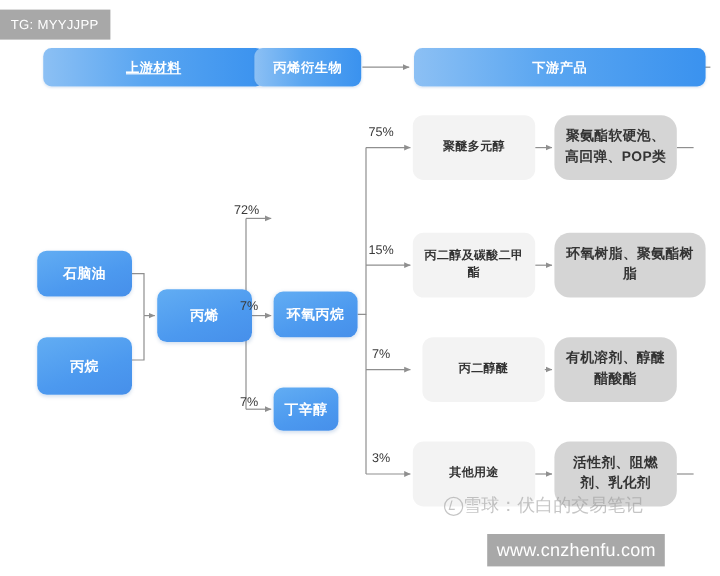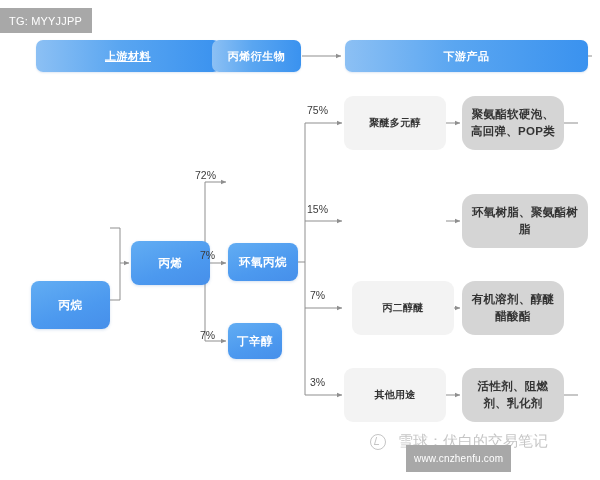--- a/index.html
+++ b/index.html
@@ -115,33 +115,33 @@
     height: 25px;
     padding: 0 10px 0 9px;
     font-size: 11px;
     letter-spacing: 0.2px;
   }
   #wm-bottom {
     left: 406px;
     top: 445px;
     height: 27px;
     padding: 0 8px;
-    font-size: 10px;
+    font-size: 15px;
     letter-spacing: 0.2px;
   }
   #wm-center {
     position: absolute;
     left: 370px;
-    top: 432px;
+    top: 412px;
     font-size: 15px;
     color: rgba(150,150,150,0.55);
     white-space: nowrap;
     display: flex;
     align-items: center;
-    gap: 12px;
+    gap: 0;
   }
   #wm-center .xq-logo {
     width: 14px;
     height: 14px;
     border: 1.3px solid rgba(150,150,150,0.55);
     border-radius: 50%;
     display: inline-block;
     position: relative;
     flex: 0 0 auto;
   }
@@ -198,31 +198,33 @@
       <line x1="576" y1="56" x2="592" y2="56"></line>
       <line x1="564" y1="123" x2="578" y2="123"></line>
       <line x1="564" y1="395" x2="578" y2="395"></line>
     </g>
   </svg>
 
   <div class="hdr-bar" style="left:36px;  top:40px; width:184px; height:32px;text-decoration:underline;">上游材料</div>
   <div class="hdr-bar" style="left:212px; top:40px; width:89px;  height:32px;">丙烯衍生物</div>
   <div class="hdr-bar" style="left:345px; top:40px; width:243px; height:32px;">下游产品</div>
 
+  <div class="node-blue" style="left:31px; top:209px; width:79px; height:38px;">石脑油</div>
   <div class="node-blue" style="left:31px; top:281px; width:79px; height:48px;">丙烷</div>
   <div class="node-blue" style="left:131px; top:241px; width:79px; height:44px;">丙烯</div>
 
   <div class="node-blue" style="left:228px; top:243px; width:70px; height:38px;">环氧丙烷</div>
   <div class="node-blue" style="left:228px; top:323px; width:54px; height:36px;">丁辛醇</div>
 
   <span class="pct" style="left:195px; top:169px;">72%</span>
   <span class="pct" style="left:200px; top:249px;">7%</span>
   <span class="pct" style="left:200px; top:329px;">7%</span>
 
   <div class="node-gray-light" style="left:344px; top:96px;  width:102px; height:54px;">聚醚多元醇</div>
+  <div class="node-gray-light" style="left:344px; top:194px; width:102px; height:54px;">丙二醇及碳酸二甲酯</div>
   <div class="node-gray-light" style="left:352px; top:281px; width:102px; height:54px;">丙二醇醚</div>
   <div class="node-gray-light" style="left:344px; top:368px; width:102px; height:54px;">其他用途</div>
 
   <span class="pct" style="left:307px; top:104px;">75%</span>
   <span class="pct" style="left:307px; top:203px;">15%</span>
   <span class="pct" style="left:310px; top:289px;">7%</span>
   <span class="pct" style="left:310px; top:376px;">3%</span>
 
   <div class="node-gray-dark" style="left:462px; top:96px;  width:102px; height:54px;">聚氨酯软硬泡、高回弹、POP类</div>
   <div class="node-gray-dark" style="left:462px; top:194px; width:126px; height:54px;">环氧树脂、聚氨酯树脂</div>

